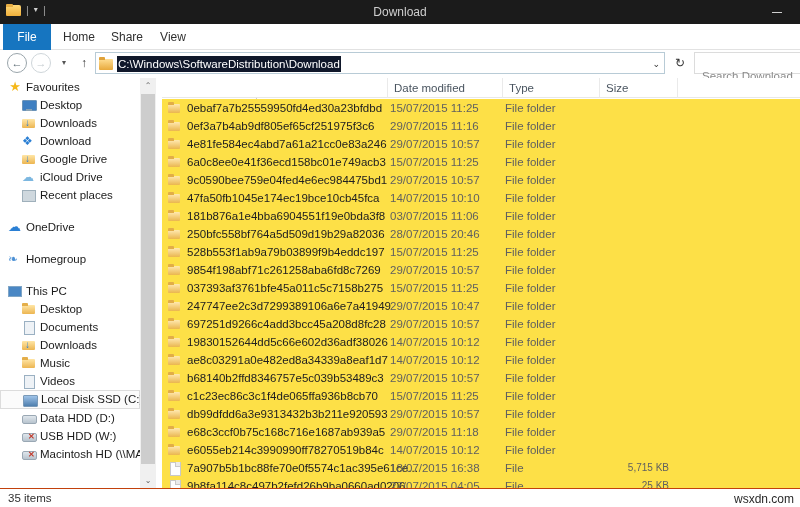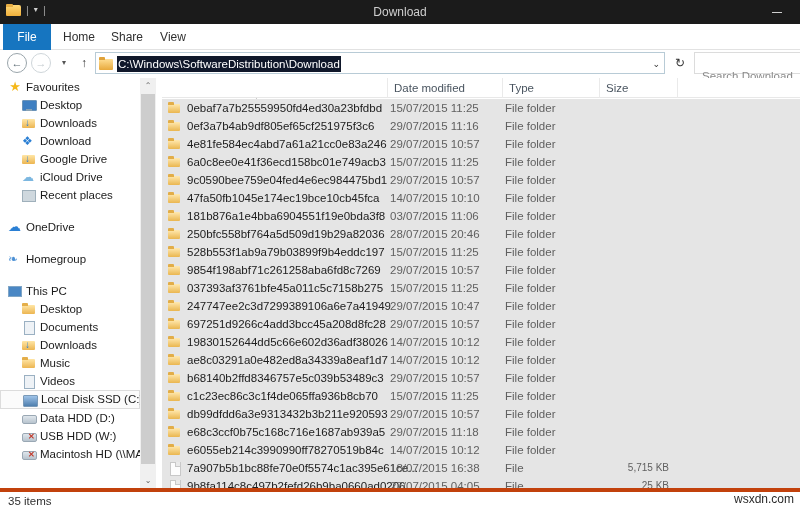--- a/index.html
+++ b/index.html
@@ -193,21 +193,21 @@
   .ch-date { left:225px; width:115px; }
   .ch-type { left:340px; width:97px; }
   .ch-size { left:437px; width:78px; }
   .ch-pad  { left:515px; width:123px; }
   .sort-mark {
     position:absolute; left:90px; top:-5px; font-size:9px; color:#b8b8b8;
   }
 
   .filelist {
     position:absolute; left:162px; top:99px; width:638px; height:398px;
-    overflow:hidden; background:#e5e5e5;
+    overflow:hidden; background:#fde047;
   }
   .frow { position:relative; height:18px; line-height:18px; }
   .f-ico { position:absolute; left:6px; top:3px; width:13px; height:12px; }
   .f-ico.fold:before{ content:""; position:absolute; left:0; top:2px; width:12px; height:9px;
       background:linear-gradient(#ffe9b0,#eab64f); border-radius:1px; }
   .f-ico.fold:after{ content:""; position:absolute; left:0; top:0; width:6px; height:3px;
       background:#e2ad47; border-radius:1px 1px 0 0; }
   .f-ico.file:before{ content:""; position:absolute; left:2px; top:0; width:9px; height:12px;
       background:#fdfdfd; border:1px solid #c8c8c8; }
   .f-ico.file:after{ content:""; position:absolute; left:7px; top:0; width:4px; height:4px;
@@ -216,21 +216,21 @@
     white-space:nowrap; }
   .f-date { position:absolute; left:228px; top:0; font-size:11.5px; color:#606060;
     white-space:nowrap; }
   .f-type { position:absolute; left:343px; top:0; font-size:11.5px; color:#606060; }
   .f-size { position:absolute; left:437px; width:70px; top:0; font-size:10px;
     color:#606060; text-align:right; }
 
   
   .statusbar {
     position:absolute; left:0; bottom:0; width:800px; height:19px;
-    background:#fff; border-top:4px solid #c2410c;
+    background:#fff; border-top:1px solid #c2410c;
   }
   .status-text { position:absolute; left:8px; top:1px; font-size:11.5px; color:#303030;
     line-height:17px; }
   .watermark {
     position:absolute; right:6px; bottom:1px; font-size:12px; color:#2a2a2a;
     font-family:"Liberation Sans", sans-serif;
   }
 </style>
 </head>
 <body>

